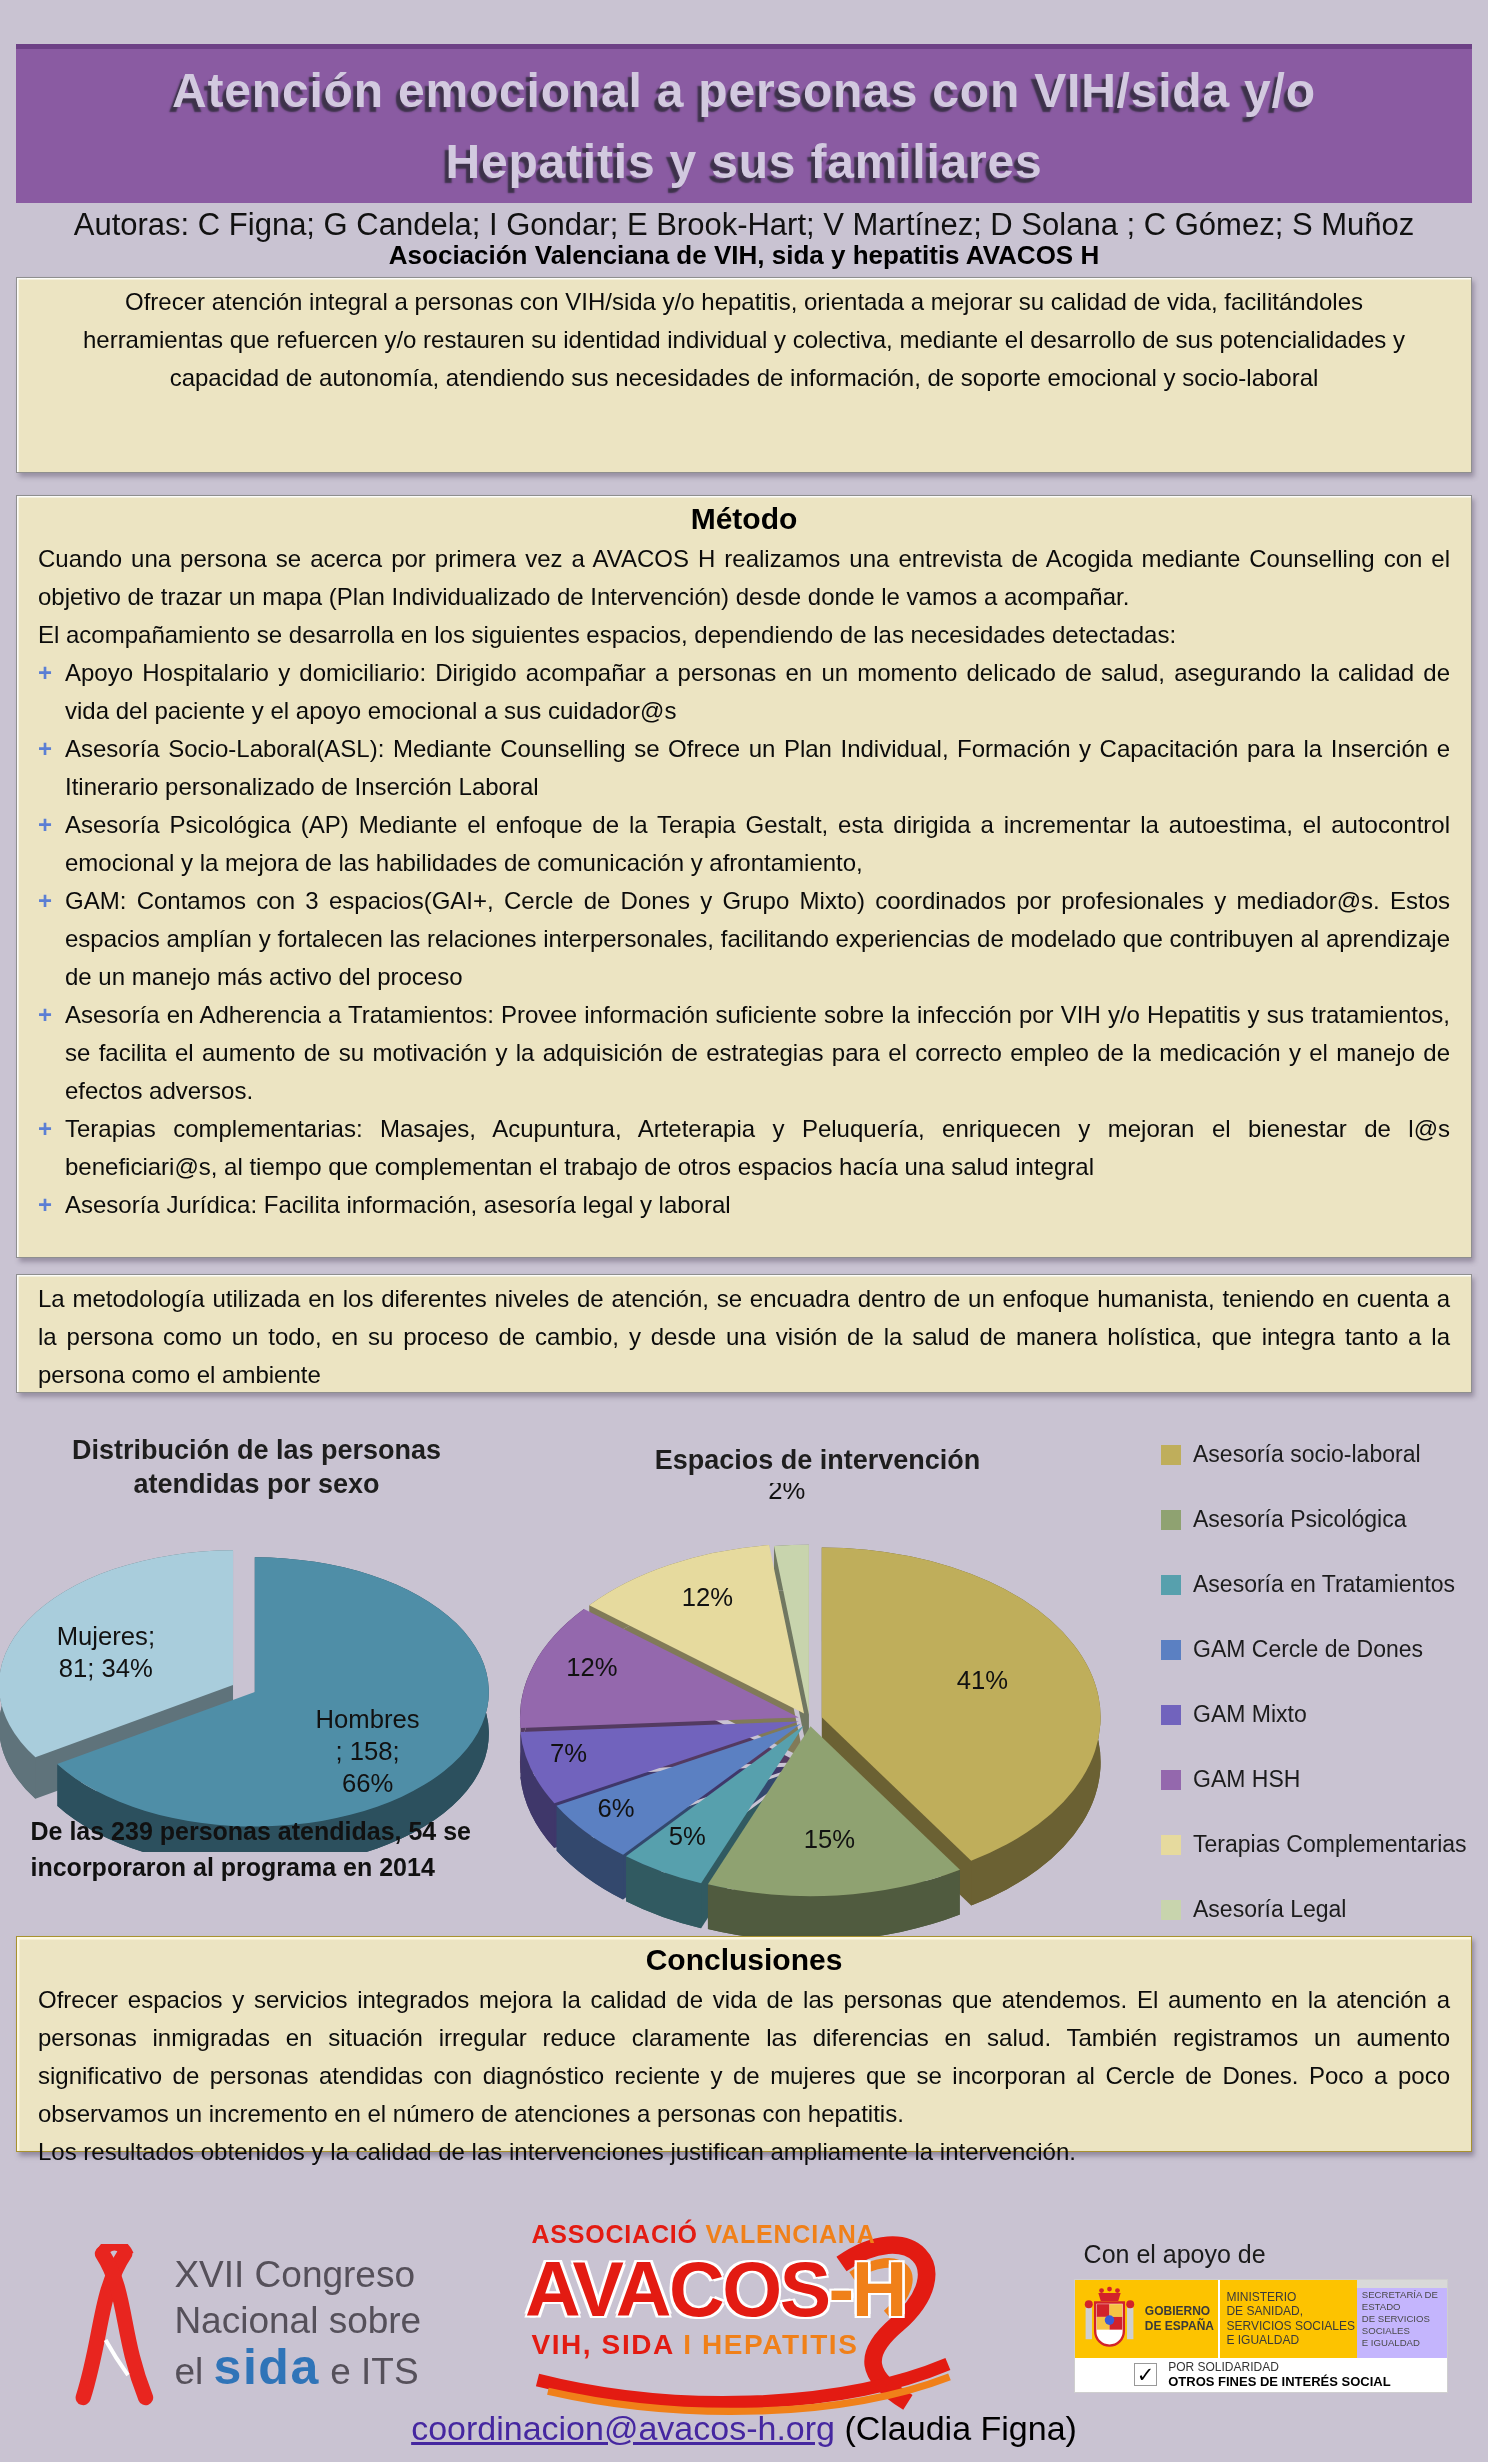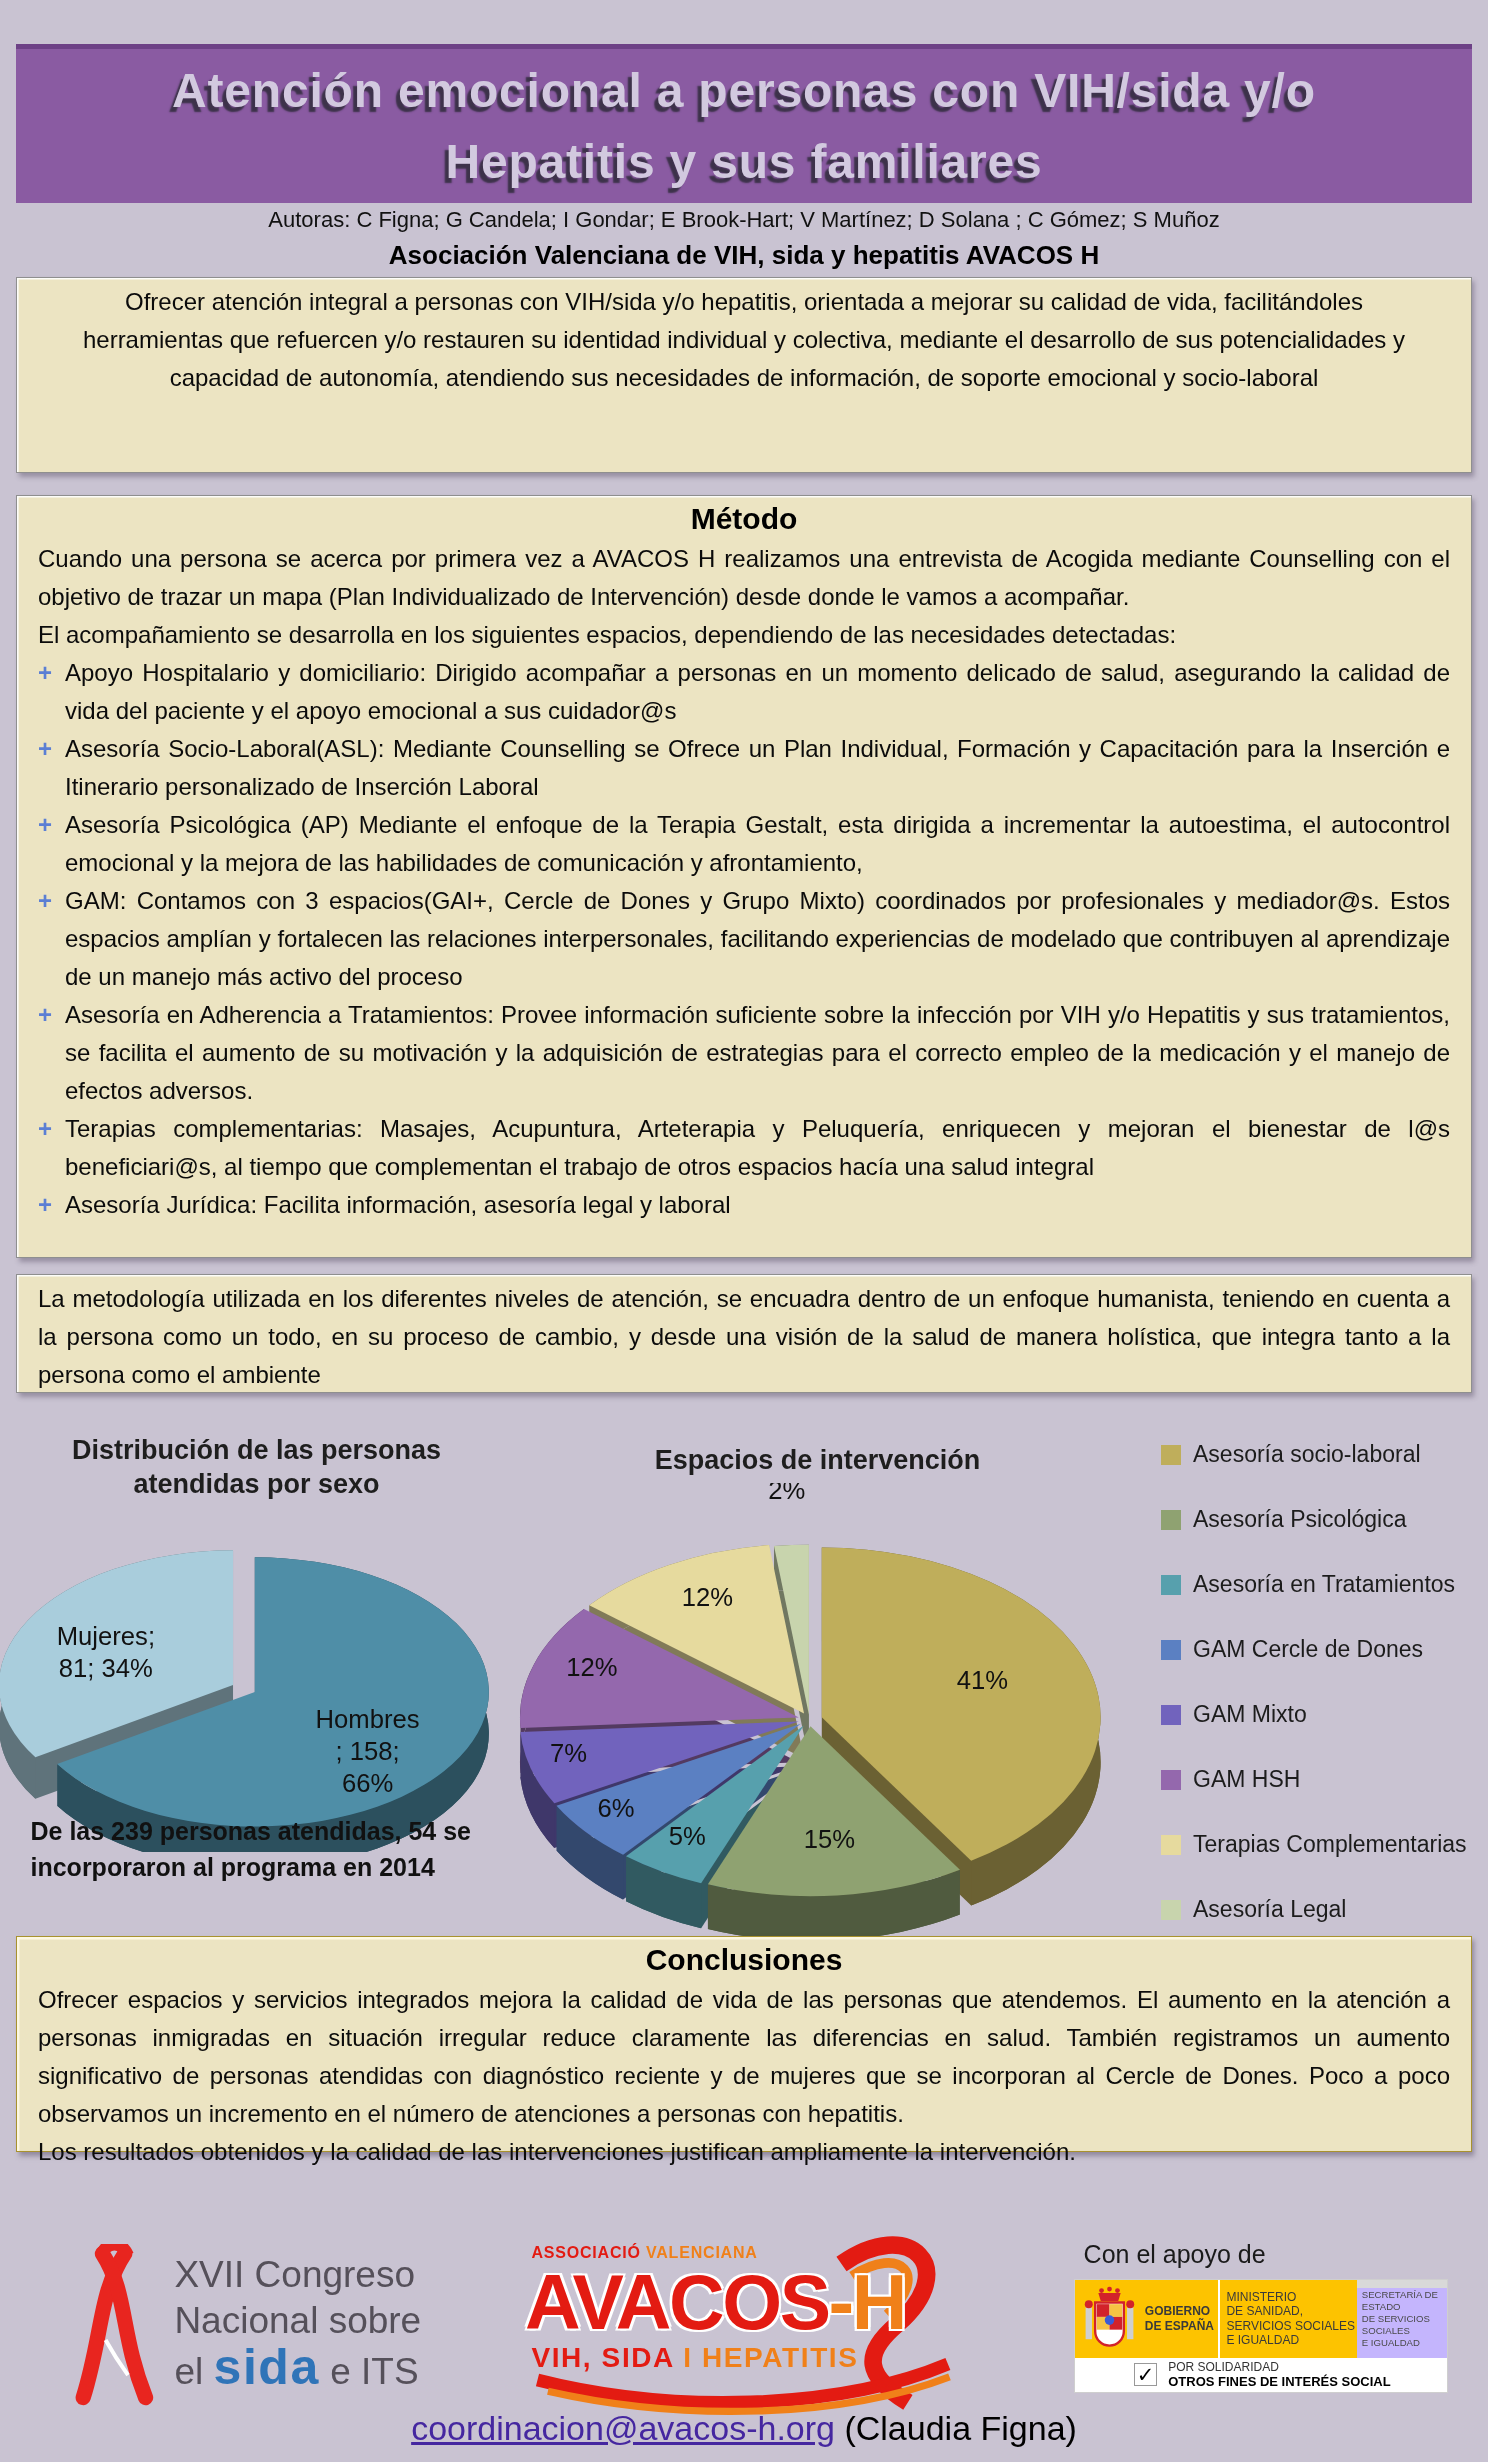--- a/index.html
+++ b/index.html
@@ -5,21 +5,21 @@
   html,body{margin:0;padding:0;}
   body{font-family:"Liberation Sans", sans-serif; background:#9a93a6;}
   #poster{position:relative;width:1488px;height:2462px;background:#c9c3d2;overflow:hidden;}
 
   
   #banner{position:absolute;left:16px;top:44px;width:1456px;height:159px;background:#8a5ba2;
     border-top:5.6px solid #6d4186;box-sizing:border-box;display:flex;flex-direction:column;
     align-items:center;justify-content:center;}
   .title-line{color:#d2c9df;font-size:48px;font-weight:800;letter-spacing:0.8px;line-height:71px;
     text-shadow:-4px 4.8px 1.6px rgba(52,46,64,0.9);}
-  #authors{position:absolute;left:0;top:207px;width:100%;text-align:center;font-size:22px;color:#111;}
+  #authors{position:absolute;left:0;top:207px;width:100%;text-align:center;font-size:31px;color:#111;}
   #org-line{position:absolute;left:0;top:240px;width:100%;text-align:center;font-size:26px;font-weight:800;color:#000;}
 
   
   .box{position:absolute;left:16px;width:1456px;background:#ece4c2;border:1.6px solid #8f8f8f;
     box-sizing:border-box;box-shadow:inset 1.6px 1.6px 0 rgba(255,255,255,0.9), 3.2px 4px 4.8px rgba(90,80,105,0.45);
     padding:4.8px 21px;}
   .box h2{margin:1.6px 0 3.2px 0;text-align:center;font-size:30px;font-weight:800;color:#000;}
   .box p{margin:0;font-size:24px;line-height:38px;color:#0b0b0b;}
   #objetivo-box{top:277px;height:196px;}
   #objetivo-box p{text-align:center;padding:0 37px;}
@@ -46,21 +46,21 @@
   .legend-swatch{width:20px;height:20px;flex:0 0 20px;}
   .legend-label{font-size:23px;color:#1c1c1c;}
 
   
   #congress-logo{position:absolute;left:72px;top:2244px;width:465px;height:168px;display:flex;gap:14.4px;}
   #congress-text{font-size:37px;line-height:46px;color:#55505a;padding-top:8px;}
   .sida-word{color:#2f74b8;font-weight:800;font-size:50px;letter-spacing:1.6px;}
 
   #avacos-logo{position:absolute;left:525px;top:2220px;width:433px;height:192px;}
   #avacos-swoosh{position:absolute;left:0;top:0;}
-  .avacos-line1{position:relative;font-size:16px;font-weight:800;letter-spacing:0.8px;margin-left:6.4px;margin-top:24px;}
+  .avacos-line1{position:relative;font-size:25px;font-weight:800;letter-spacing:0.8px;margin-left:6.4px;}
   .avacos-name{position:relative;font-size:77px;font-weight:800;letter-spacing:-2.4px;line-height:80px;
     color:#e31b12;text-shadow:2.4px 2.4px 0 #fff,-2.4px -2.4px 0 #fff,2.4px -2.4px 0 #fff,-2.4px 2.4px 0 #fff;}
   .avacos-line3{position:relative;font-size:28px;font-weight:800;letter-spacing:1.6px;margin-left:6.4px;}
   .red-t{color:#e31b12;} .orange-t{color:#f08019;}
 
   #support-block{position:absolute;left:1074px;top:2240px;width:377px;}
   #support-label{font-size:25px;color:#1a1a1a;margin:0 0 9.6px 9.6px;}
   #gov-logo{width:374px;height:114px;background:#fff;border:0.8px solid #cfcfcf;box-sizing:border-box;
     display:flex;flex-direction:column;}
   #gov-top{display:flex;height:80px;}

